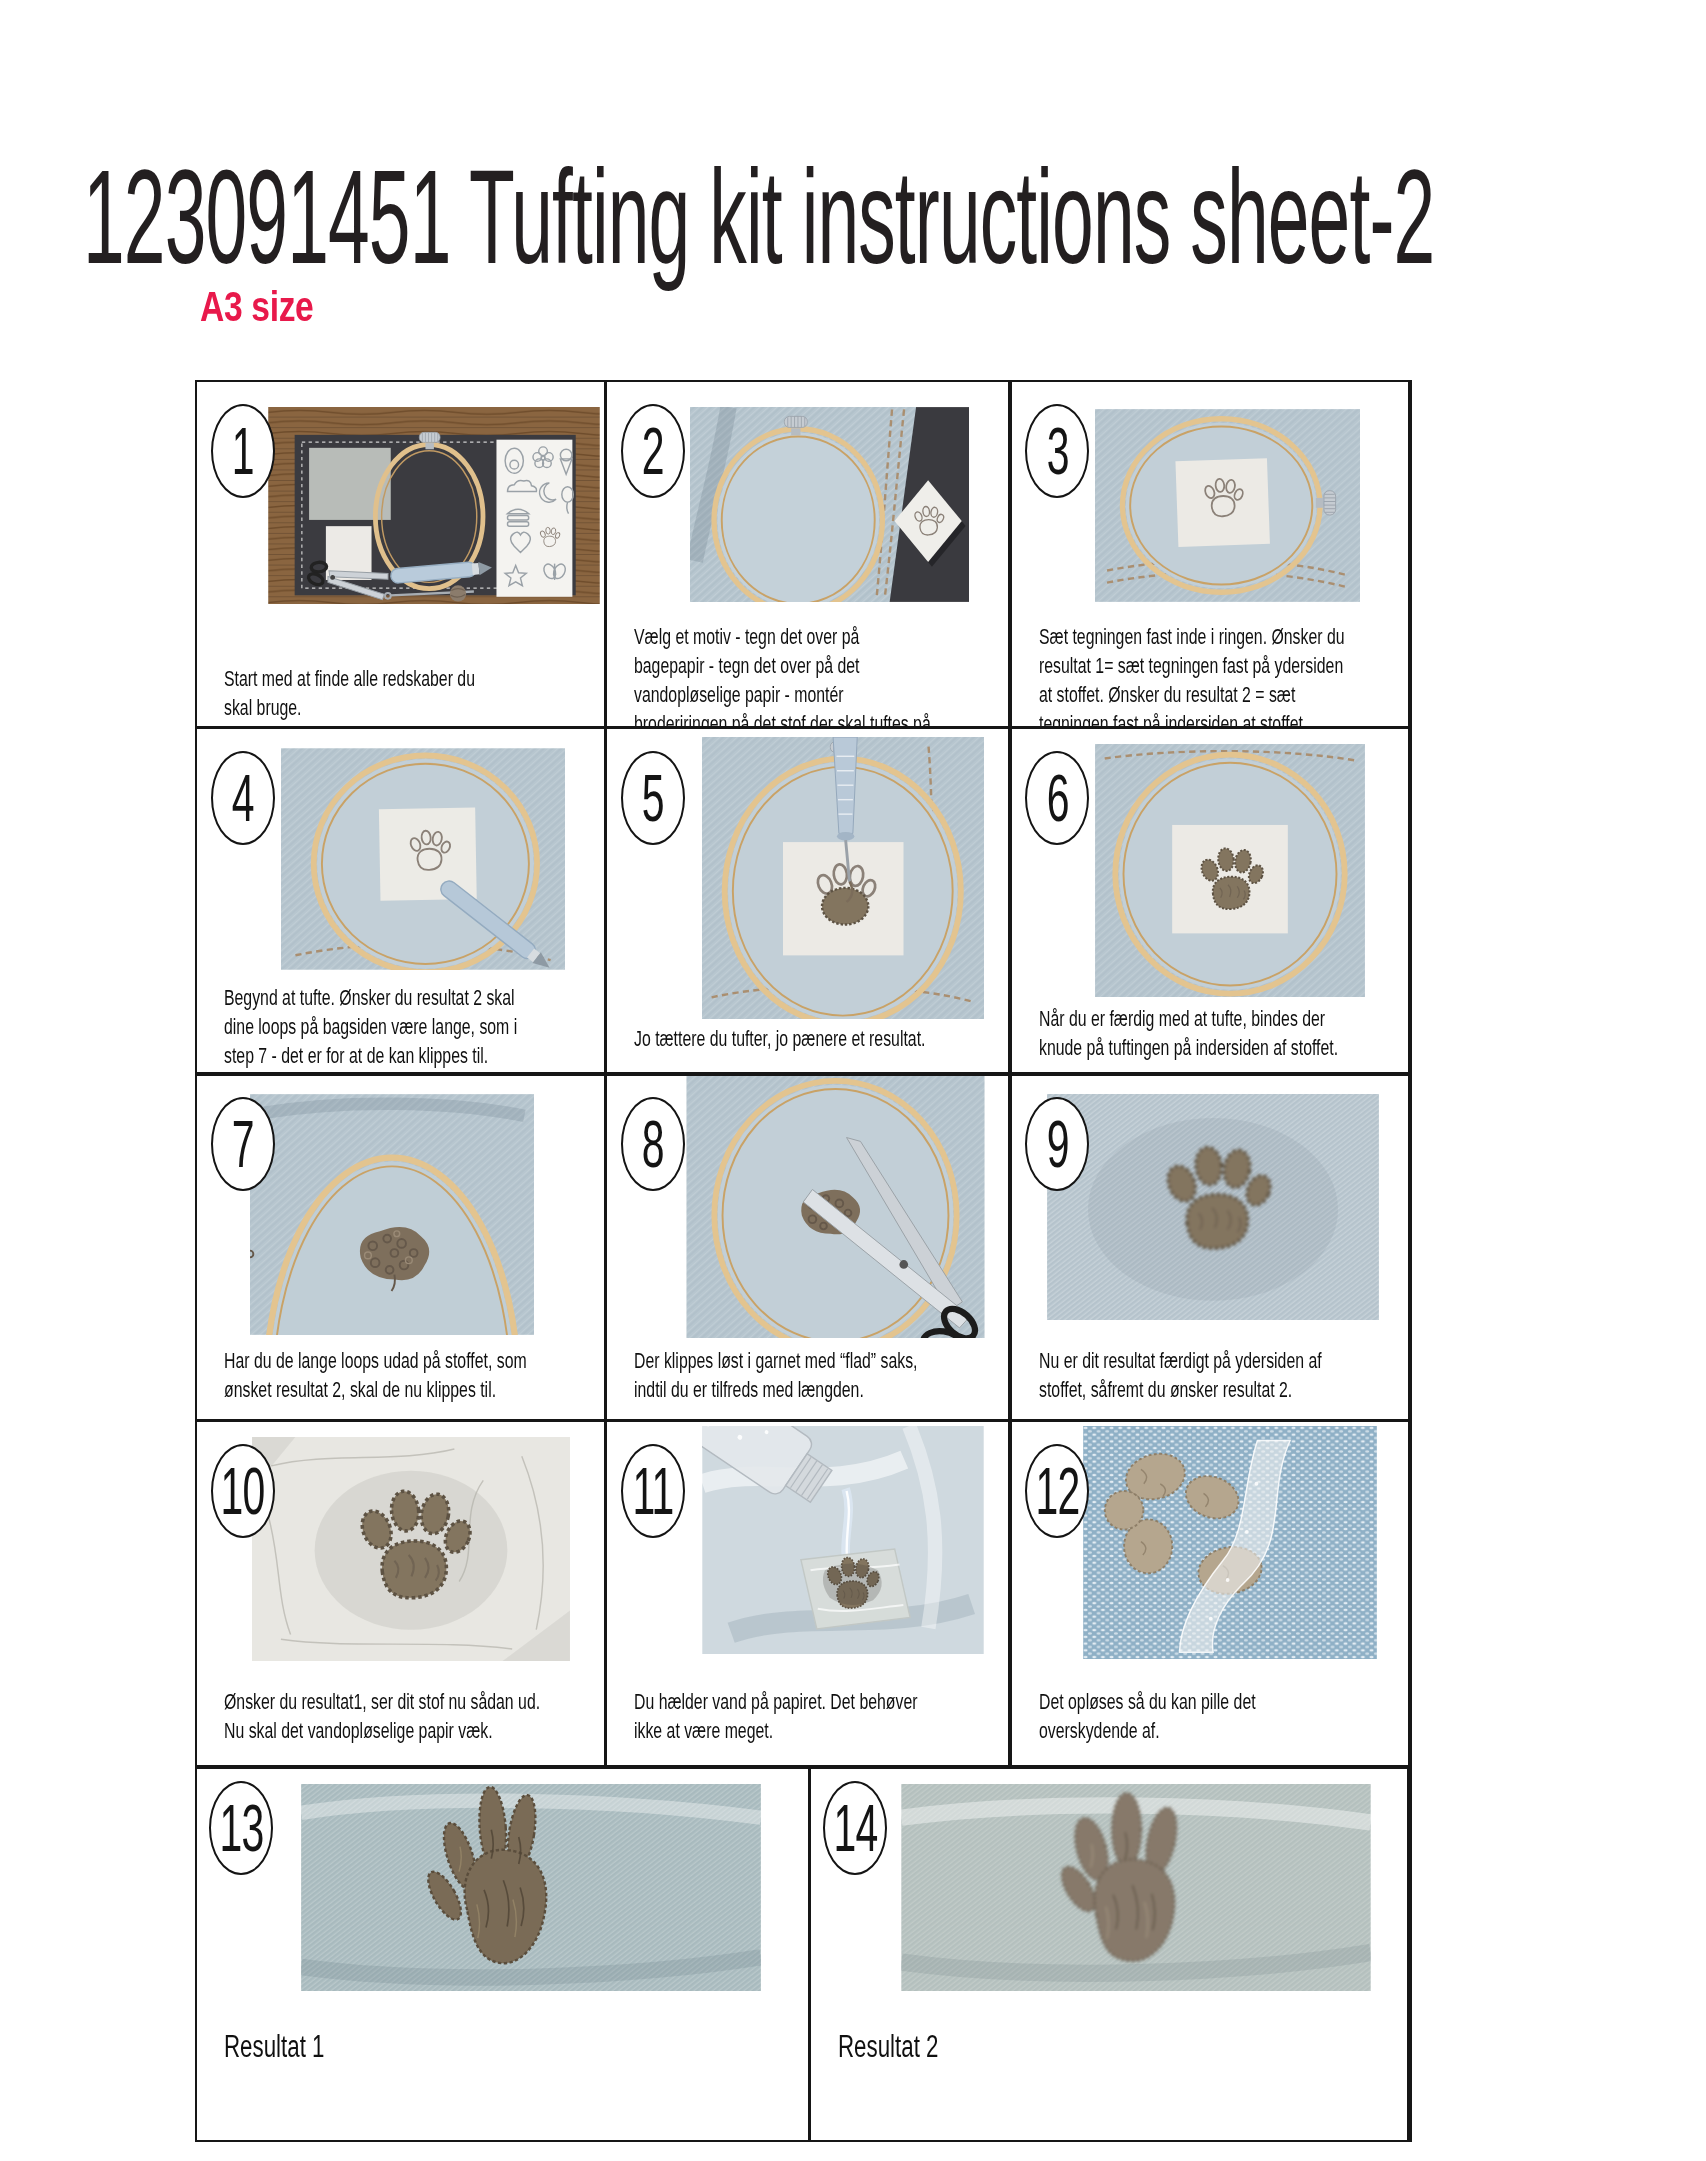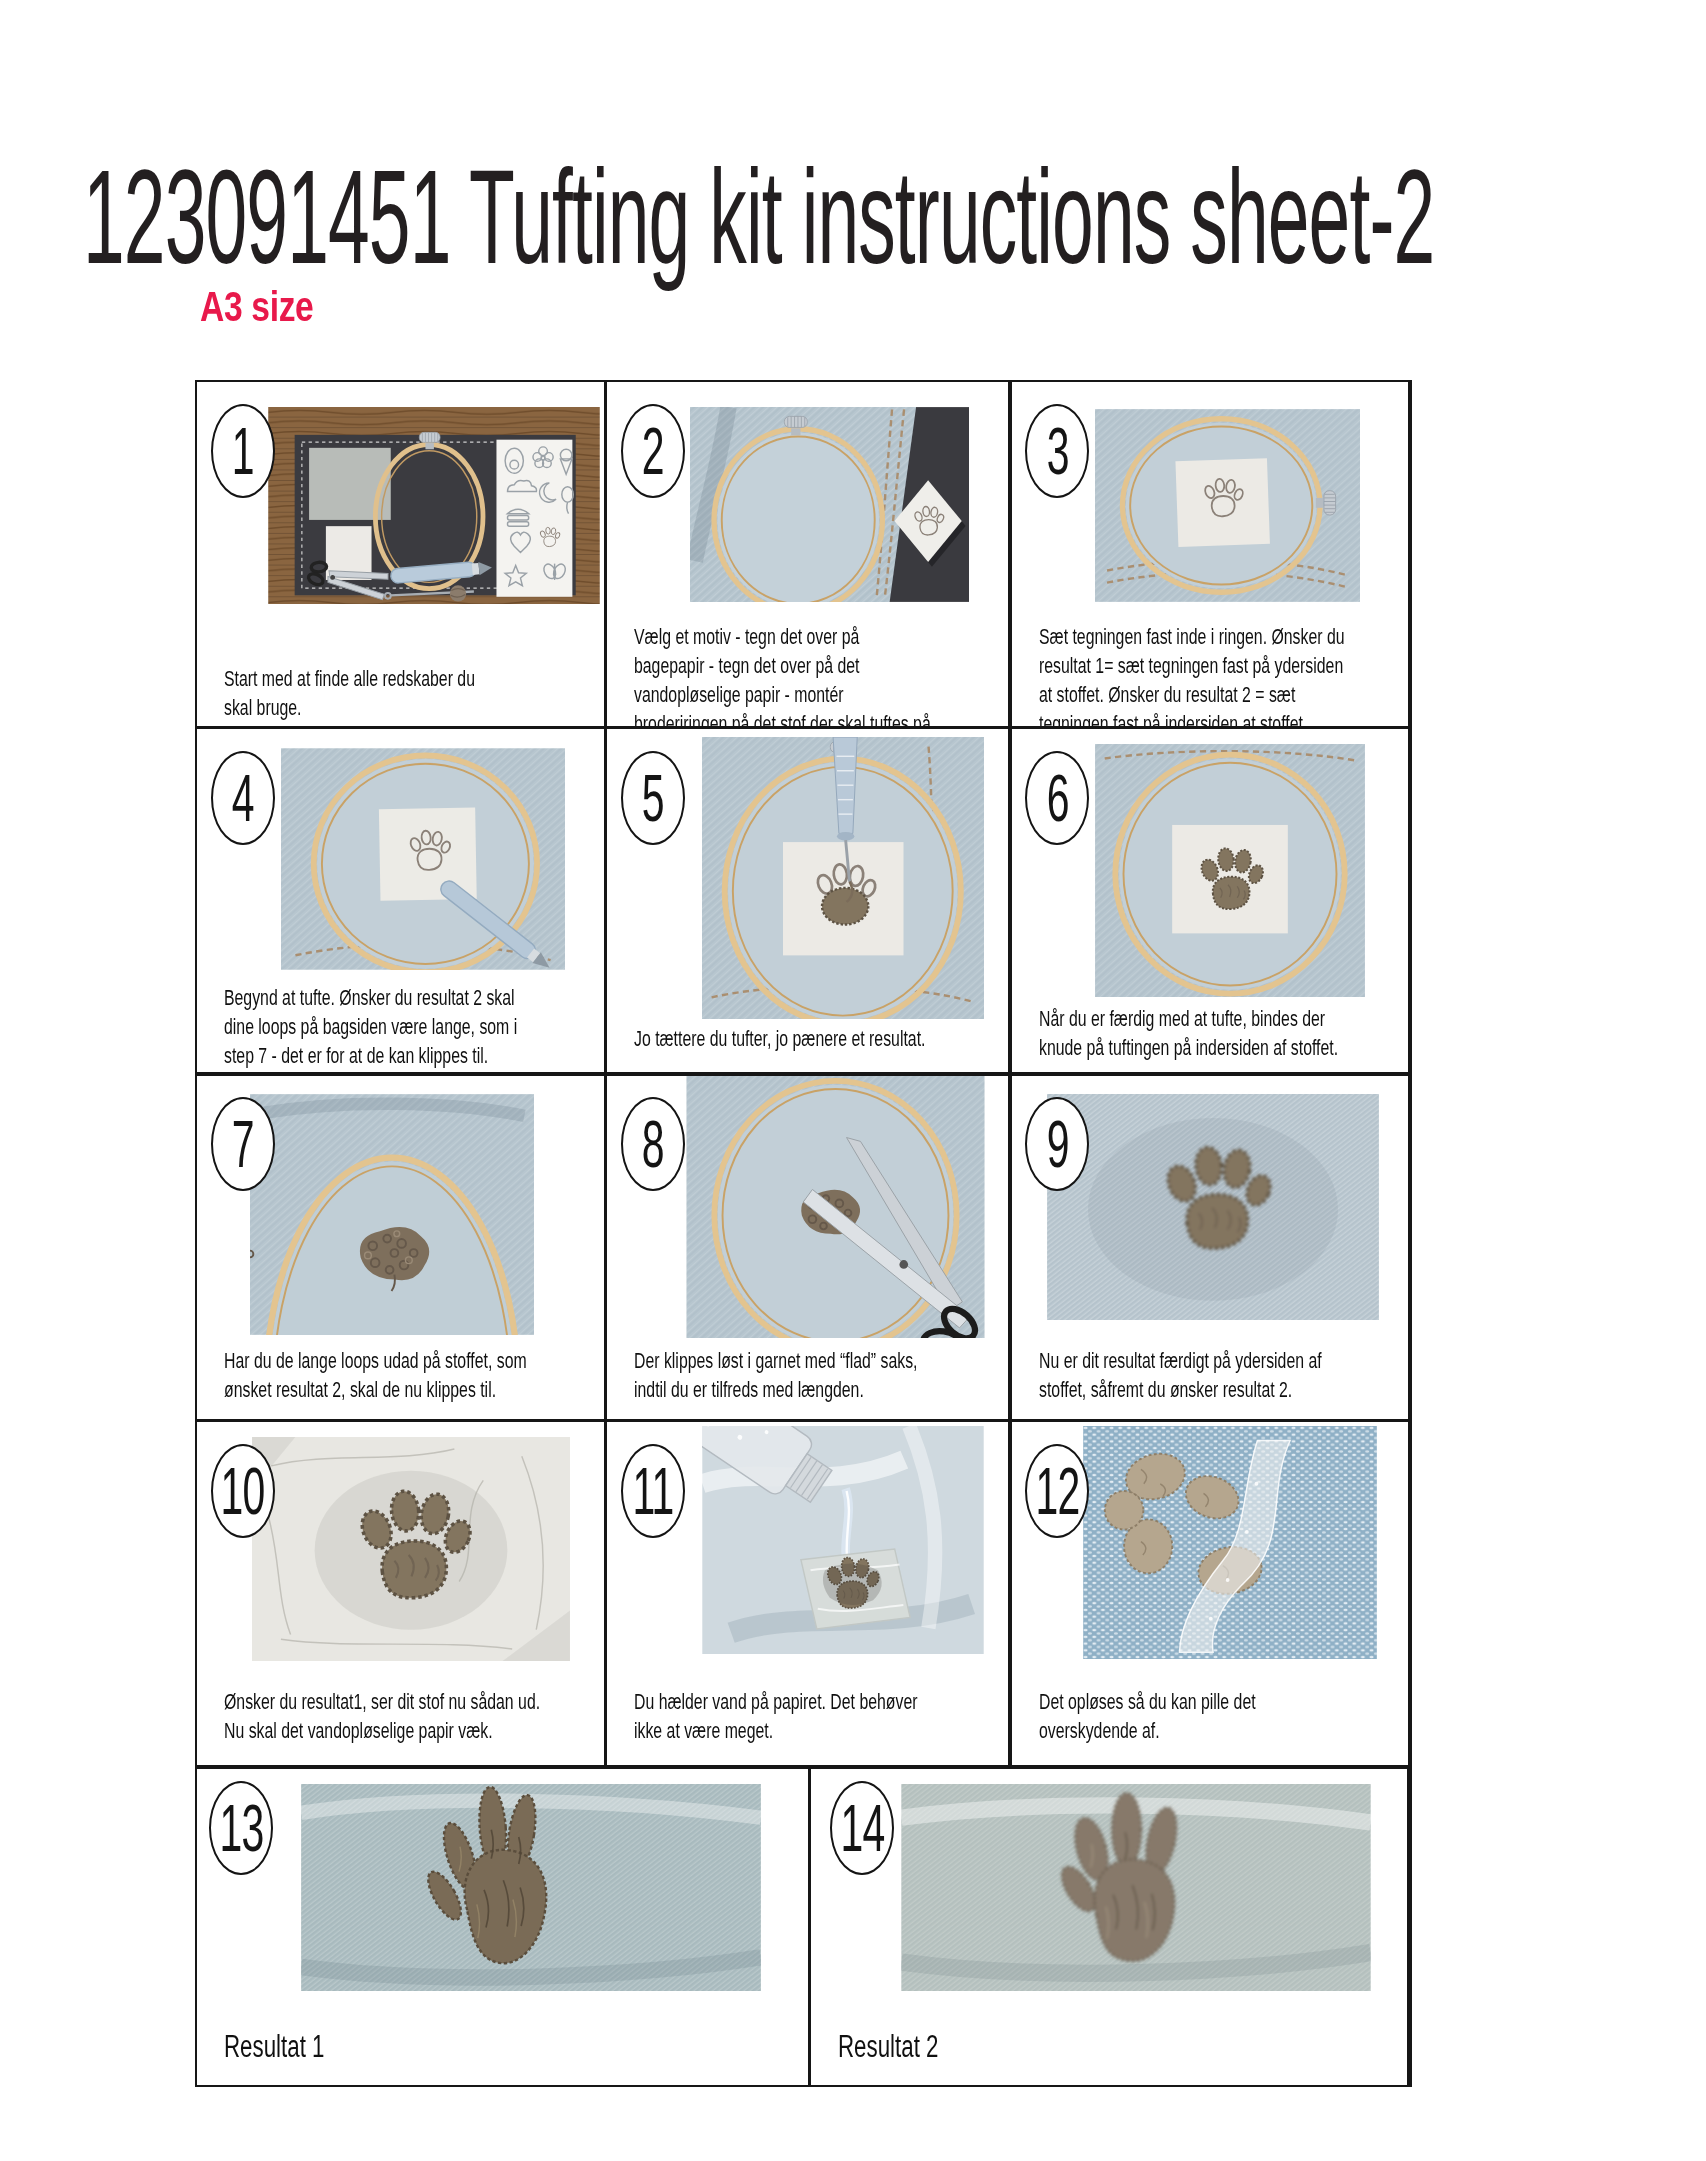--- a/index.html
+++ b/index.html
@@ -18,21 +18,21 @@
     transform:scaleX(0.80);transform-origin:left top;
   }
   .sheet-table{
     position:absolute;left:195px;top:380px;width:1217px;box-sizing:border-box;
     background:#161616;border:2.9px solid #161616;
   }
   .trow{display:grid;gap:3.4px;margin-bottom:3.4px;}
   .trow:last-child{margin-bottom:0;}
   .r3{grid-template-columns:407px 401px 396px;}
   .r2{grid-template-columns:611px 596px;}
-  .h1{height:344px}.h2{height:343px}.h5{height:316px}
+  .h1{height:344px}.h2{height:343px}.h5{height:371px}
   .cell{position:relative;background:#ffffff;overflow:hidden;}
   .badge{
     position:absolute;left:13.5px;top:21.7px;width:60px;height:90px;
     border:2.4px solid #141414;border-radius:50%;background:#fff;
     display:flex;align-items:center;justify-content:center;z-index:3;
   }
   .badge-num{
     font-size:66px;font-weight:400;color:#141414;line-height:1;
     transform:scaleX(0.62);letter-spacing:-0.02em;
   }
@@ -496,21 +496,21 @@
           <path d="M380,220 q16 38 4 78 M420,200 q18 46 8 96 M455,215 q14 40 2 80 M395,95 q8 30 0 60 M452,110 q8 28 0 56"></path>
         </g>
         <g stroke="#978769" stroke-width="3" fill="none" opacity="0.8">
           <path d="M365,250 q10 36 2 70 M440,240 q12 38 4 78 M330,130 q6 26 -2 52"></path>
         </g>
       </svg>
       <div class="result-label">Resultat 1</div>
     </div>
 
     <div class="cell">
-      <div class="badge" style="left:19px;top:12px">
+      <div class="badge" style="left:12px;top:12px">
           <span class="badge-num">14</span>
         </div>
       <svg class="photo" style="left:90px;top:15.4px" width="470" height="207" viewBox="0 0 975 430">
         <rect width="975" height="430" fill="#bac5c2"></rect>
         <rect width="975" height="430" fill="url(#pFine)" opacity="0.6"></rect>
         <path d="M0,70 C300,30 700,40 975,80" stroke="rgba(255,255,255,0.4)" stroke-width="34" fill="none"></path>
         <path d="M0,370 C300,410 700,395 975,350" stroke="rgba(95,115,120,0.16)" stroke-width="36" fill="none"></path>
         <g filter="url(#soft)">
           <g fill="#87796a" stroke="#6b5f50" stroke-width="5" stroke-dasharray="6 5" stroke-linejoin="round">
             <ellipse cx="395" cy="135" rx="30" ry="66" transform="rotate(-15 395 135)"></ellipse>

